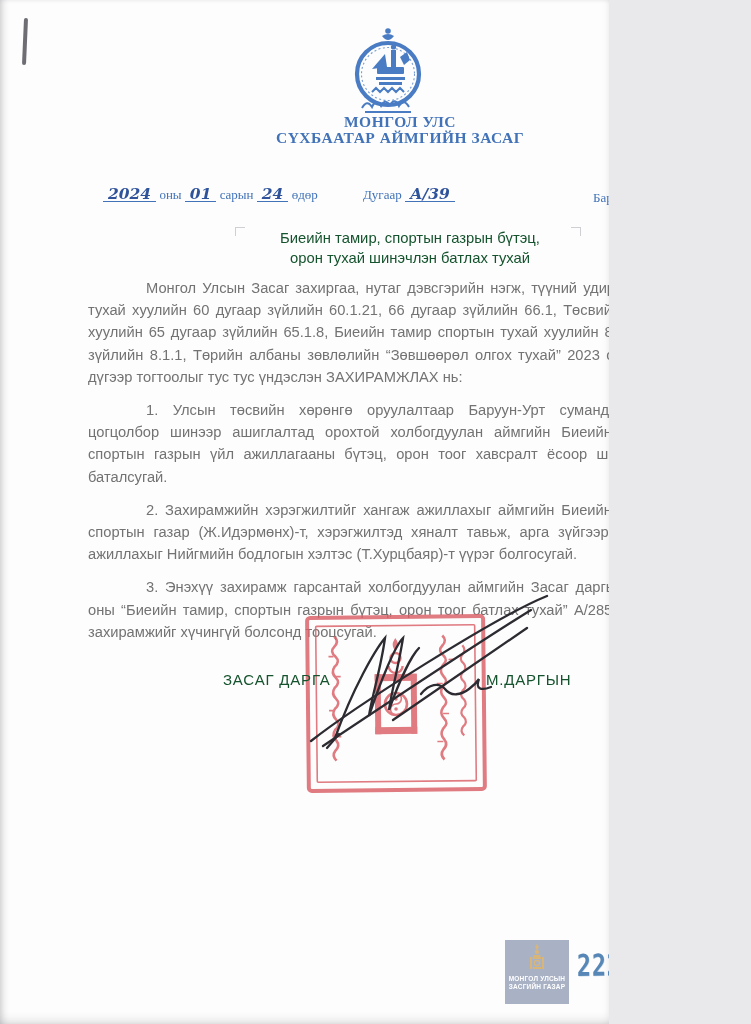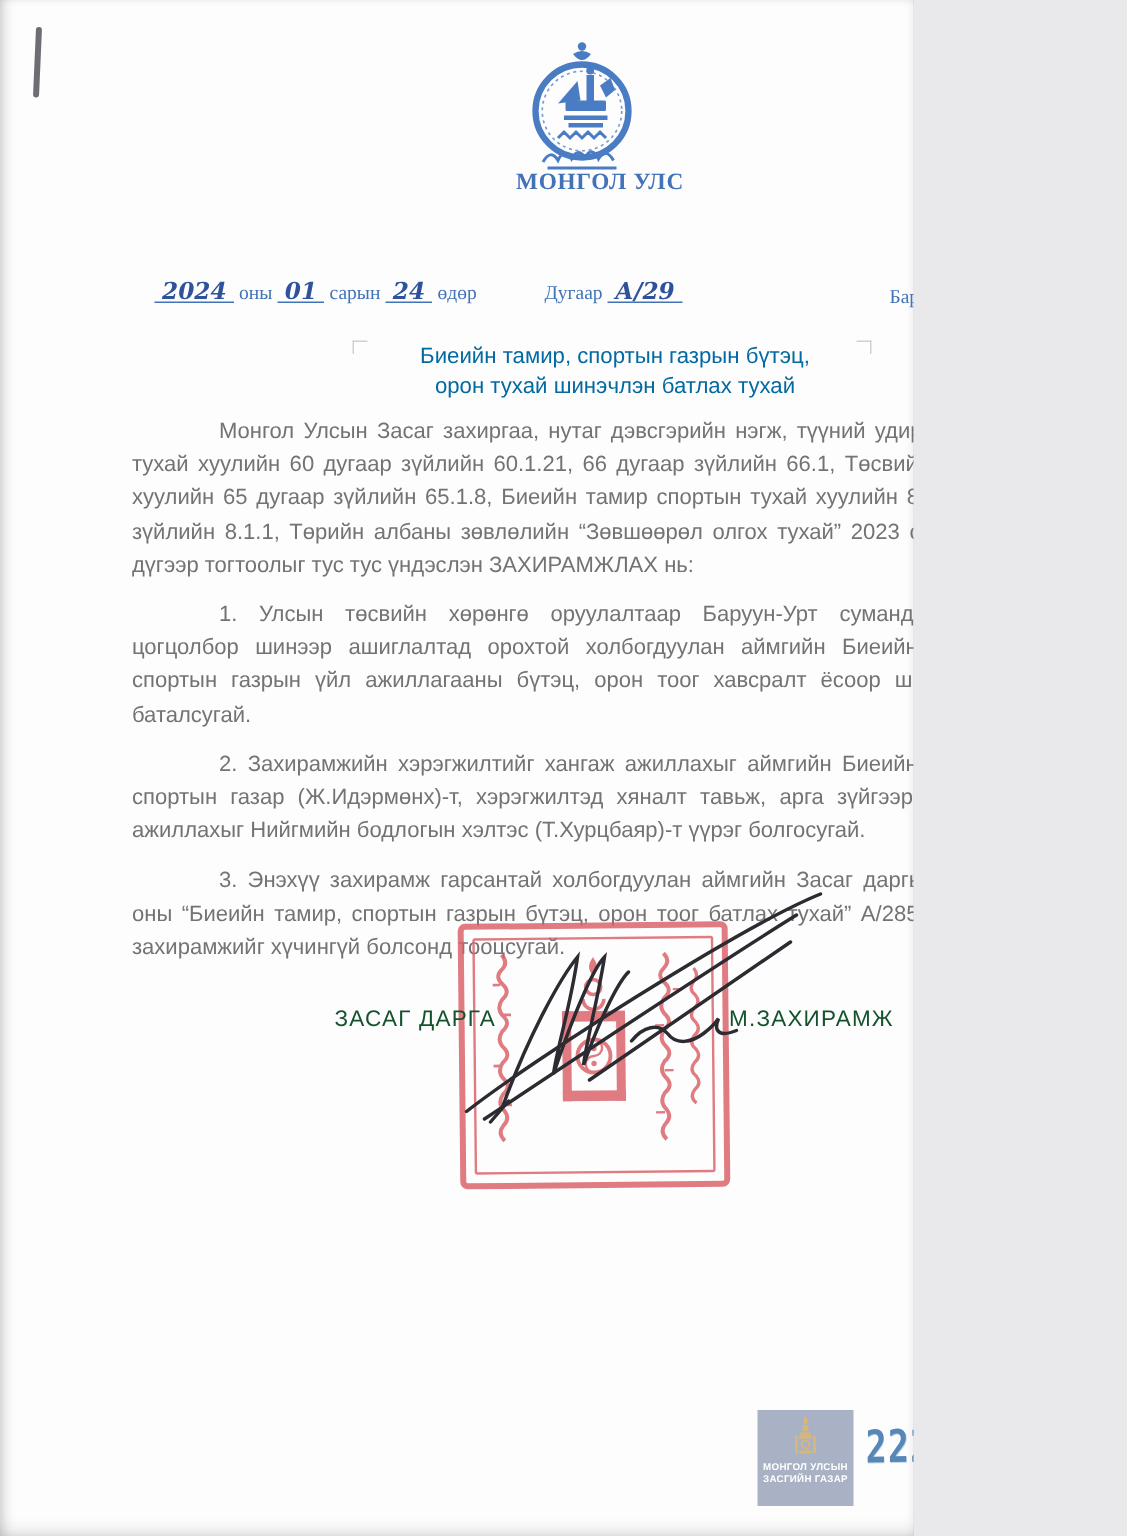--- a/index.html
+++ b/index.html
@@ -23,21 +23,21 @@
   .dl{position:absolute;top:187px;font-family:"Liberation Serif",serif;
     font-size:13px;color:#4273b8;white-space:nowrap;text-align:right;}
   .dl-left{left:103px;}
   .dl-num{left:363px;}
   .dl-loc{left:593px;top:190px;}
   .hand{font-family:"DejaVu Serif",serif;font-style:italic;font-weight:bold;
     color:#2f539b;font-size:15.5px;}
   .slot{display:inline-block;border-bottom:1.4px solid #4273b8;padding:0 5px;line-height:14px;}
   
   .subject{position:absolute;left:269px;top:229px;width:282px;text-align:center;
-    font-size:14.8px;line-height:19.5px;color:#0369a1;}
+    font-size:14.8px;line-height:19.5px;color:#14532d;}
   .cm{position:absolute;width:9px;height:8px;opacity:.8;}
   .cm-l{left:235px;top:227px;border-left:1.5px solid #c5c5ca;border-top:1.5px solid #c5c5ca;}
   .cm-r{left:571px;top:227px;border-right:1.5px solid #c5c5ca;border-top:1.5px solid #c5c5ca;}
   
   .bodytext{position:absolute;left:88px;top:277px;width:576px;
     font-size:14.7px;line-height:22.2px;text-align:justify;color:#737373;}
   .bodytext p{margin:0 0 11px 0;text-indent:58px;}
   
   .sig{position:absolute;top:671px;font-size:15px;letter-spacing:.8px;color:#14532d;}
   .sig-title{left:223px;}
@@ -79,33 +79,34 @@
         <rect x="28" y="58" width="23" height="3" stroke="none"></rect>
         <path d="M21,68 l4,-4 4,4 4,-4 4,4 4,-4 4,4 4,-4 4,4" fill="none" stroke-width="2"></path>
         <path d="M11,84 q5,-9 10,-1 q4,-9 9,-1 q4,-8 9,-1 q5,-8 9,1 q5,-8 10,1" fill="none" stroke-width="2"></path>
         <path d="M14,88 h46" fill="none" stroke-width="2"></path>
       </g>
     </svg>
   </div>
 
   <div class="hdr">
     <div>МОНГОЛ УЛС</div>
+    <div>СҮХБААТАР АЙМГИЙН ЗАСАГ</div>
   </div>
 
   <div class="dl dl-left">
     <span class="slot hand">2024</span>
     <span>оны</span>
     <span class="slot hand">01</span>
     <span>сарын</span>
     <span class="slot hand">24</span>
     <span>өдөр</span>
   </div>
   <div class="dl dl-num">
     <span>Дугаар</span>
-    <span class="slot hand">А/29</span>
+    <span class="slot hand">А/39</span>
   </div>
   <div class="dl dl-loc">Баруун-Урт сум</div>
 
   <div class="cm cm-l"></div>
   <div class="cm cm-r"></div>
   <div class="subject">
     <div>Биеийн тамир, спортын газрын бүтэц,</div>
     <div>орон тухай шинэчлэн батлах тухай</div>
   </div>
 
@@ -148,21 +149,21 @@
         <path d="M30,160 C90,120 180,60 238,24"></path>
         <path d="M42,152 C60,102 82,64 92,52 C88,82 78,114 76,130 C88,94 102,60 110,52 C106,78 98,108 96,124 C106,96 118,70 126,62"></path>
         <path d="M100,134 L234,42"></path>
         <path d="M128,108 c8,-10 18,-12 24,-5 c6,8 16,6 24,0 c4,-3 8,-7 10,-10 c-4,10 2,12 12,8"></path>
         <path d="M46,148 l-12,14"></path>
       </g>
     </svg>
   </div>
 
   <div class="sig sig-title">ЗАСАГ ДАРГА</div>
-  <div class="sig sig-name">М.ЗАХИРАМЖ</div>
+  <div class="sig sig-name">М.ДАРГЫН</div>
 
   <div class="govlogo">
     <svg width="18" height="28" viewBox="0 0 18 28">
       <g fill="#d9b678">
         <path d="M9,0 c1.5,2.5 2.5,3.5 0,6 c-2.5,-2.5 -1.5,-3.5 0,-6 z"></path>
         <circle cx="9" cy="8" r="2.1"></circle>
         <path d="M5.5,11 a3.5,3.5 0 0 0 7,0 z"></path>
         <rect x="2" y="13" width="2" height="12"></rect>
         <rect x="14" y="13" width="2" height="12"></rect>
         <rect x="4.8" y="13" width="8.4" height="2"></rect>

